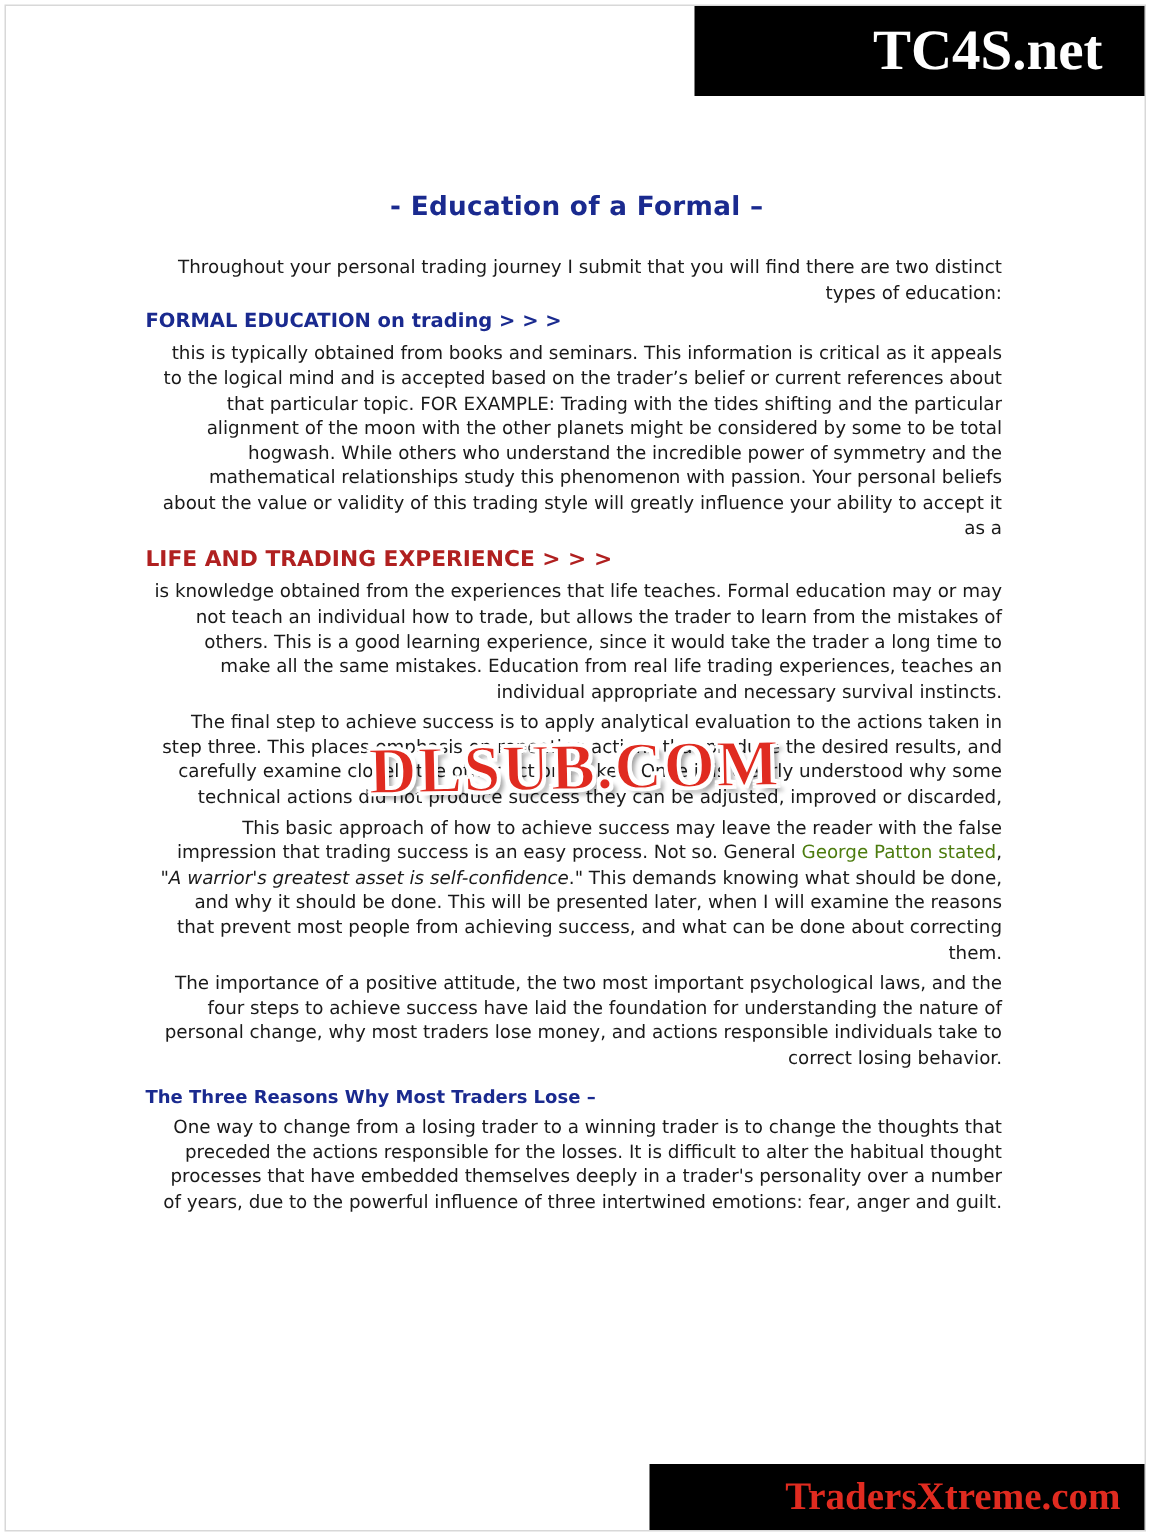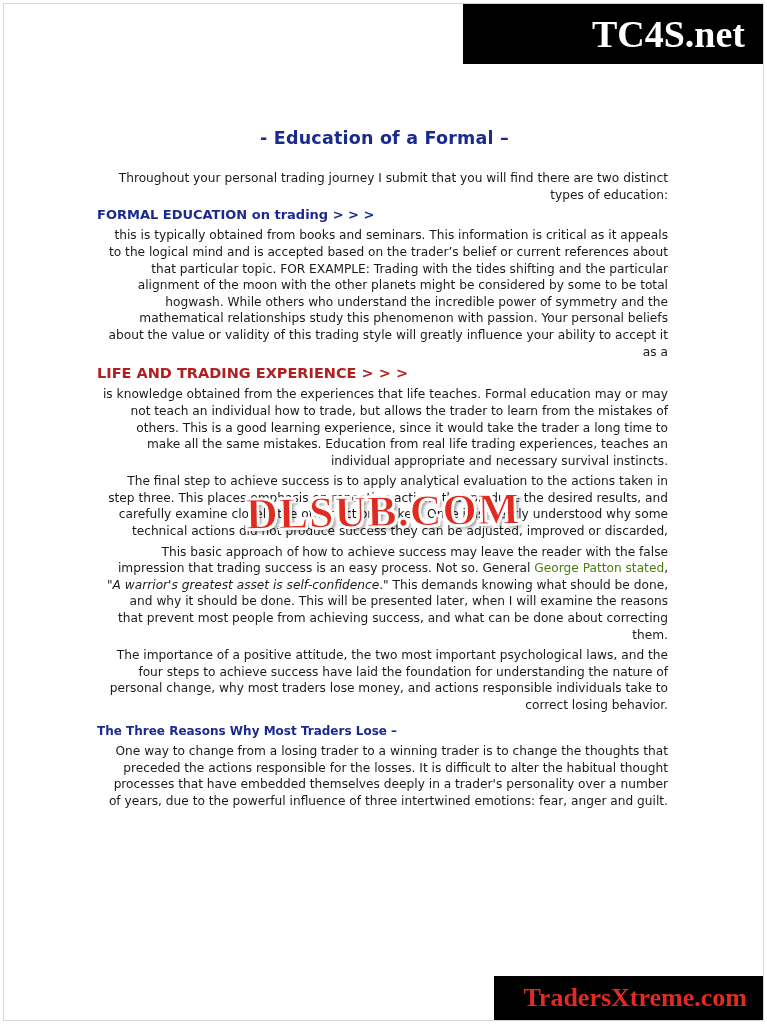--- a/index.html
+++ b/index.html
@@ -32,21 +32,21 @@
   .top-banner {
     position: absolute;
     top: 4px;
     right: 4px;
     width: 300px;
     height: 60px;
     background: #000000;
     display: flex;
     align-items: center;
     justify-content: flex-end;
-    padding-right: 18px;
+    padding-right: 28px;
     box-sizing: border-box;
   }
   .top-banner-text {
     color: #ffffff;
     font-family: "Liberation Serif", serif;
     font-size: 38px;
     font-weight: bold;
     letter-spacing: 0px;
     line-height: 1;
   }
@@ -130,21 +130,21 @@
        2px 0 0 #ffffff, -2px 0 0 #ffffff, 0 2px 0 #ffffff, 0 -2px 0 #ffffff,
        2px 2px 0 #ffffff, -2px 2px 0 #ffffff, 2px -2px 0 #ffffff, -2px -2px 0 #ffffff,
        4px 4px 3px rgba(0,0,0,0.35);
   }
 
   
   .bottom-banner {
     position: absolute;
     right: 4px;
     bottom: 4px;
-    width: 269px;
+    width: 330px;
     height: 44px;
     background: #000000;
     display: flex;
     align-items: center;
     justify-content: flex-end;
     padding-right: 16px;
     box-sizing: border-box;
   }
   .bottom-banner-text {
     font-family: "Liberation Serif", serif;

